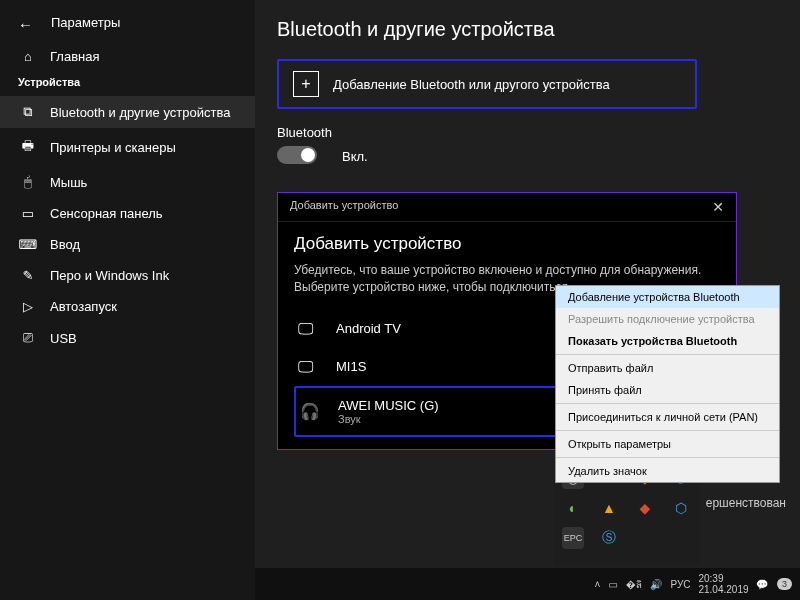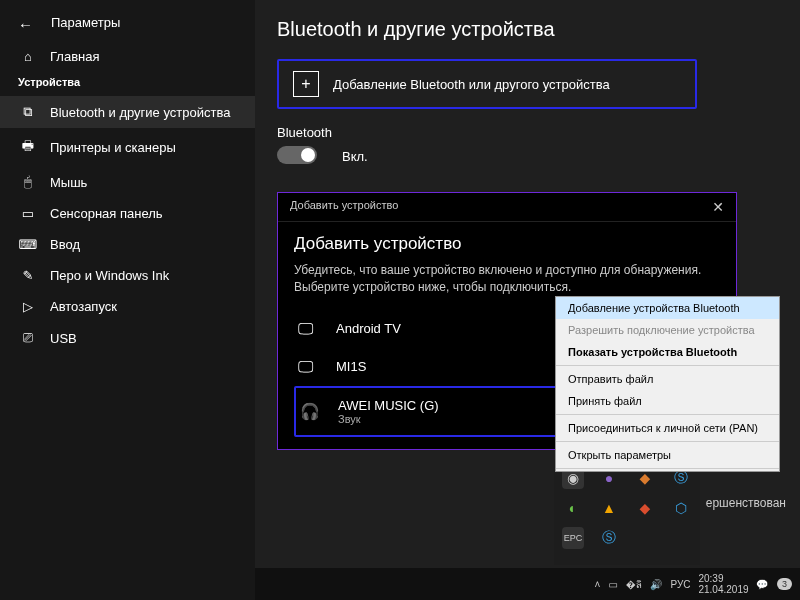--- a/index.html
+++ b/index.html
@@ -27,21 +27,21 @@
 .dlg-head { display: flex; justify-content: space-between; padding: 6px 12px; font-size: 11px; color: #ccc; border-bottom: 1px solid #222; }
 .dlg-close { cursor: pointer; font-size: 14px; }
 .dlg-body { padding: 12px 16px; }
 .dlg-title { font-size: 17px; font-weight: 300; margin-bottom: 8px; }
 .dlg-desc { font-size: 12px; color: #ccc; line-height: 1.4; margin-bottom: 14px; }
 .device { display: flex; align-items: center; padding: 10px 4px; }
 .device .icon { width: 26px; margin-right: 12px; font-size: 16px; }
 .device .name { font-size: 13px; }
 .device .sub { font-size: 11px; color: #aaa; }
 .device.highlighted { border: 2px solid #2929e6; border-radius: 2px; }
-.context-menu { position: absolute; top: 285px; right: 20px; background: #f0f0f0; color: #000; width: 225px; font-size: 11px; border: 1px solid #999; z-index: 10; margin-top: 11px; }
+.context-menu { position: absolute; top: 285px; right: 20px; background: #f0f0f0; color: #000; width: 225px; font-size: 11px; border: 1px solid #999; z-index: 10; }
 .cm-item { padding: 5px 12px; cursor: pointer; }
 .cm-item.hover { background: #cde8ff; }
 .cm-item.bold { font-weight: 600; }
 .cm-sep { height: 1px; background: #ccc; margin: 2px 0; }
 .tray-panel { position: absolute; bottom: 35px; right: 100px; background: #1d1d1d; padding: 8px; z-index: 5; }
 .tray-row { display: flex; gap: 14px; margin-bottom: 8px; }
 .tray-btn { width: 22px; height: 22px; border-radius: 4px; display: flex; align-items: center; justify-content: center; font-size: 14px; }
 .tray-side { position: absolute; bottom: 68px; right: 14px; color: #ccc; font-size: 12px; }
 .tray-side div { margin-bottom: 22px; }
 .taskbar { position: absolute; bottom: 0; left: 255px; right: 0; height: 32px; background: #101010; display: flex; align-items: center; justify-content: flex-end; padding: 0 8px; font-size: 10px; color: #ccc; gap: 8px; }
@@ -150,20 +150,21 @@
   <div class="cm-item" style="color:#888">Разрешить подключение устройства</div>
   <div class="cm-item bold">Показать устройства Bluetooth</div>
   <div class="cm-sep"></div>
   <div class="cm-item">Отправить файл</div>
   <div class="cm-item">Принять файл</div>
   <div class="cm-sep"></div>
   <div class="cm-item">Присоединиться к личной сети (PAN)</div>
   <div class="cm-sep"></div>
   <div class="cm-item">Открыть параметры</div>
   <div class="cm-sep"></div>
+  <div class="cm-item">Удалить значок</div>
 </div>
 
 <div class="tray-side">
   <div>ь вопросы?</div>
   <div>шь</div>
   <div>ершенствован</div>
 </div>
 
 <div class="tray-panel">
   <div class="tray-row">

